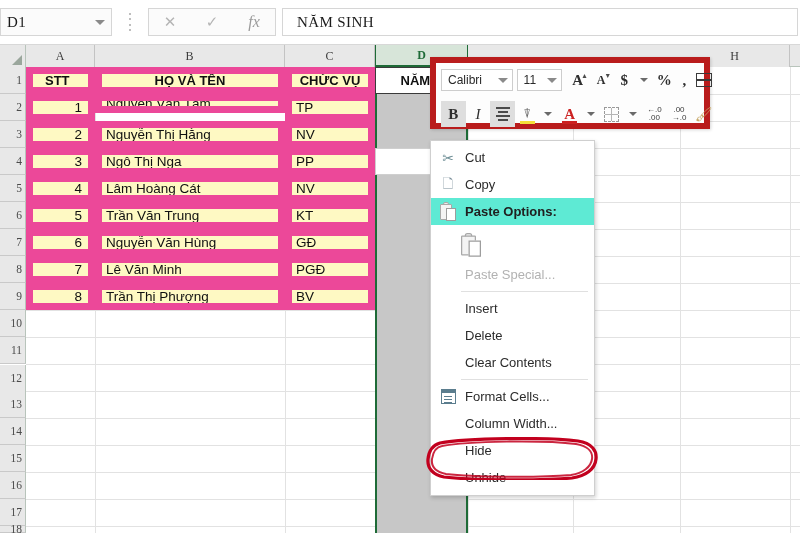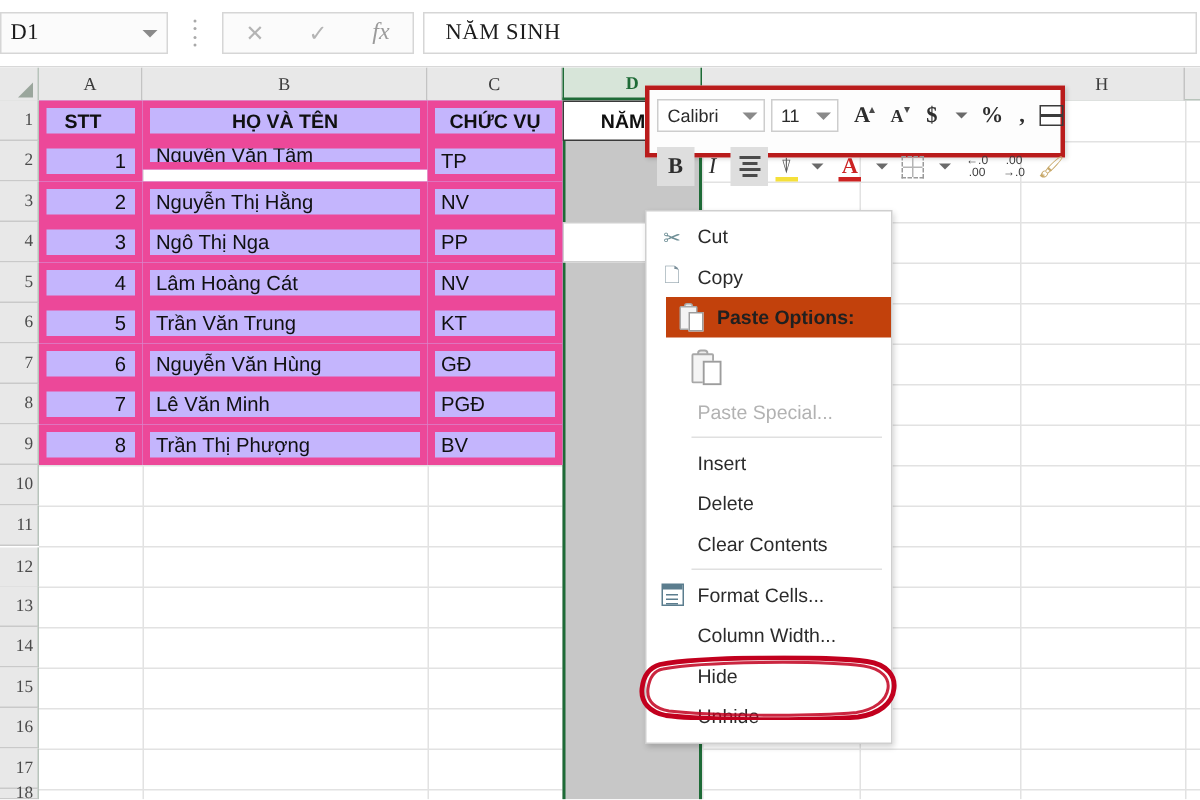--- a/index.html
+++ b/index.html
@@ -146,22 +146,22 @@
   .cell {
     position: absolute;
     display: flex; align-items: center;
     font-size: 13.5px;
     color: #101010;
     font-family: "Liberation Sans", sans-serif;
     padding: 0 4px;
     overflow: hidden; white-space: nowrap;
   }
   .cell.bordered {
-    border: 5px solid #ec4899;
-    background: #c4b5fd;
+    border: 7px solid #ec4899;
+    background: #fef9c3;
   }
   .cell.hdr {
     font-weight: bold;
     justify-content: center;
     font-size: 13px;
   }
   .cell.hdr.left { justify-content: flex-start; padding-left: 12px; }
   .cell.num { justify-content: flex-end; padding-right: 6px; }
   .cell.plain { border: none; background: transparent; }
 
@@ -178,23 +178,23 @@
     border: 1px solid #3a3a3a;
     display: flex; align-items: center; justify-content: center;
     font-weight: bold; font-size: 13px;
     overflow: hidden; white-space: nowrap;
     color: #101010;
   }
 
   
   .mini-toolbar {
     position: absolute; left: 430px; top: 57px;
-    width: 280px; height: 48px;
+    width: 280px; height: 72px;
     background: #fdfdfd;
-    border: 3px solid #b91c1c;
+    border: 6px solid #b91c1c;
     box-shadow: 1px 1px 3px rgba(0,0,0,.16);
     z-index: 30;
   }
   .mt-row {
     position: absolute; left: 0;
     width: 280px; height: 34px;
     display: flex; align-items: center;
     padding-left: 5px;
   }
   .mt-row.r1 { top: 0; }
@@ -294,22 +294,21 @@
     display: flex; align-items: center; justify-content: center;
     color: #7d7d7d;
     font-size: 13px;
   }
   .ctx-item .txt { padding-left: 4px; }
   .ctx-sep {
     height: 1px; background: #e0e0e0;
     margin: 3px 6px 3px 30px;
   }
   .ctx-paste-band {
-    background: #c2410c;
-    margin-left: 13px;
+    background: #5eead4;
   }
   .paste-btn-row {
     height: 36px;
     display: flex; align-items: center;
     padding-left: 30px;
   }
   .clipboard-ico {
     width: 17px; height: 20px;
     position: relative;
   }

